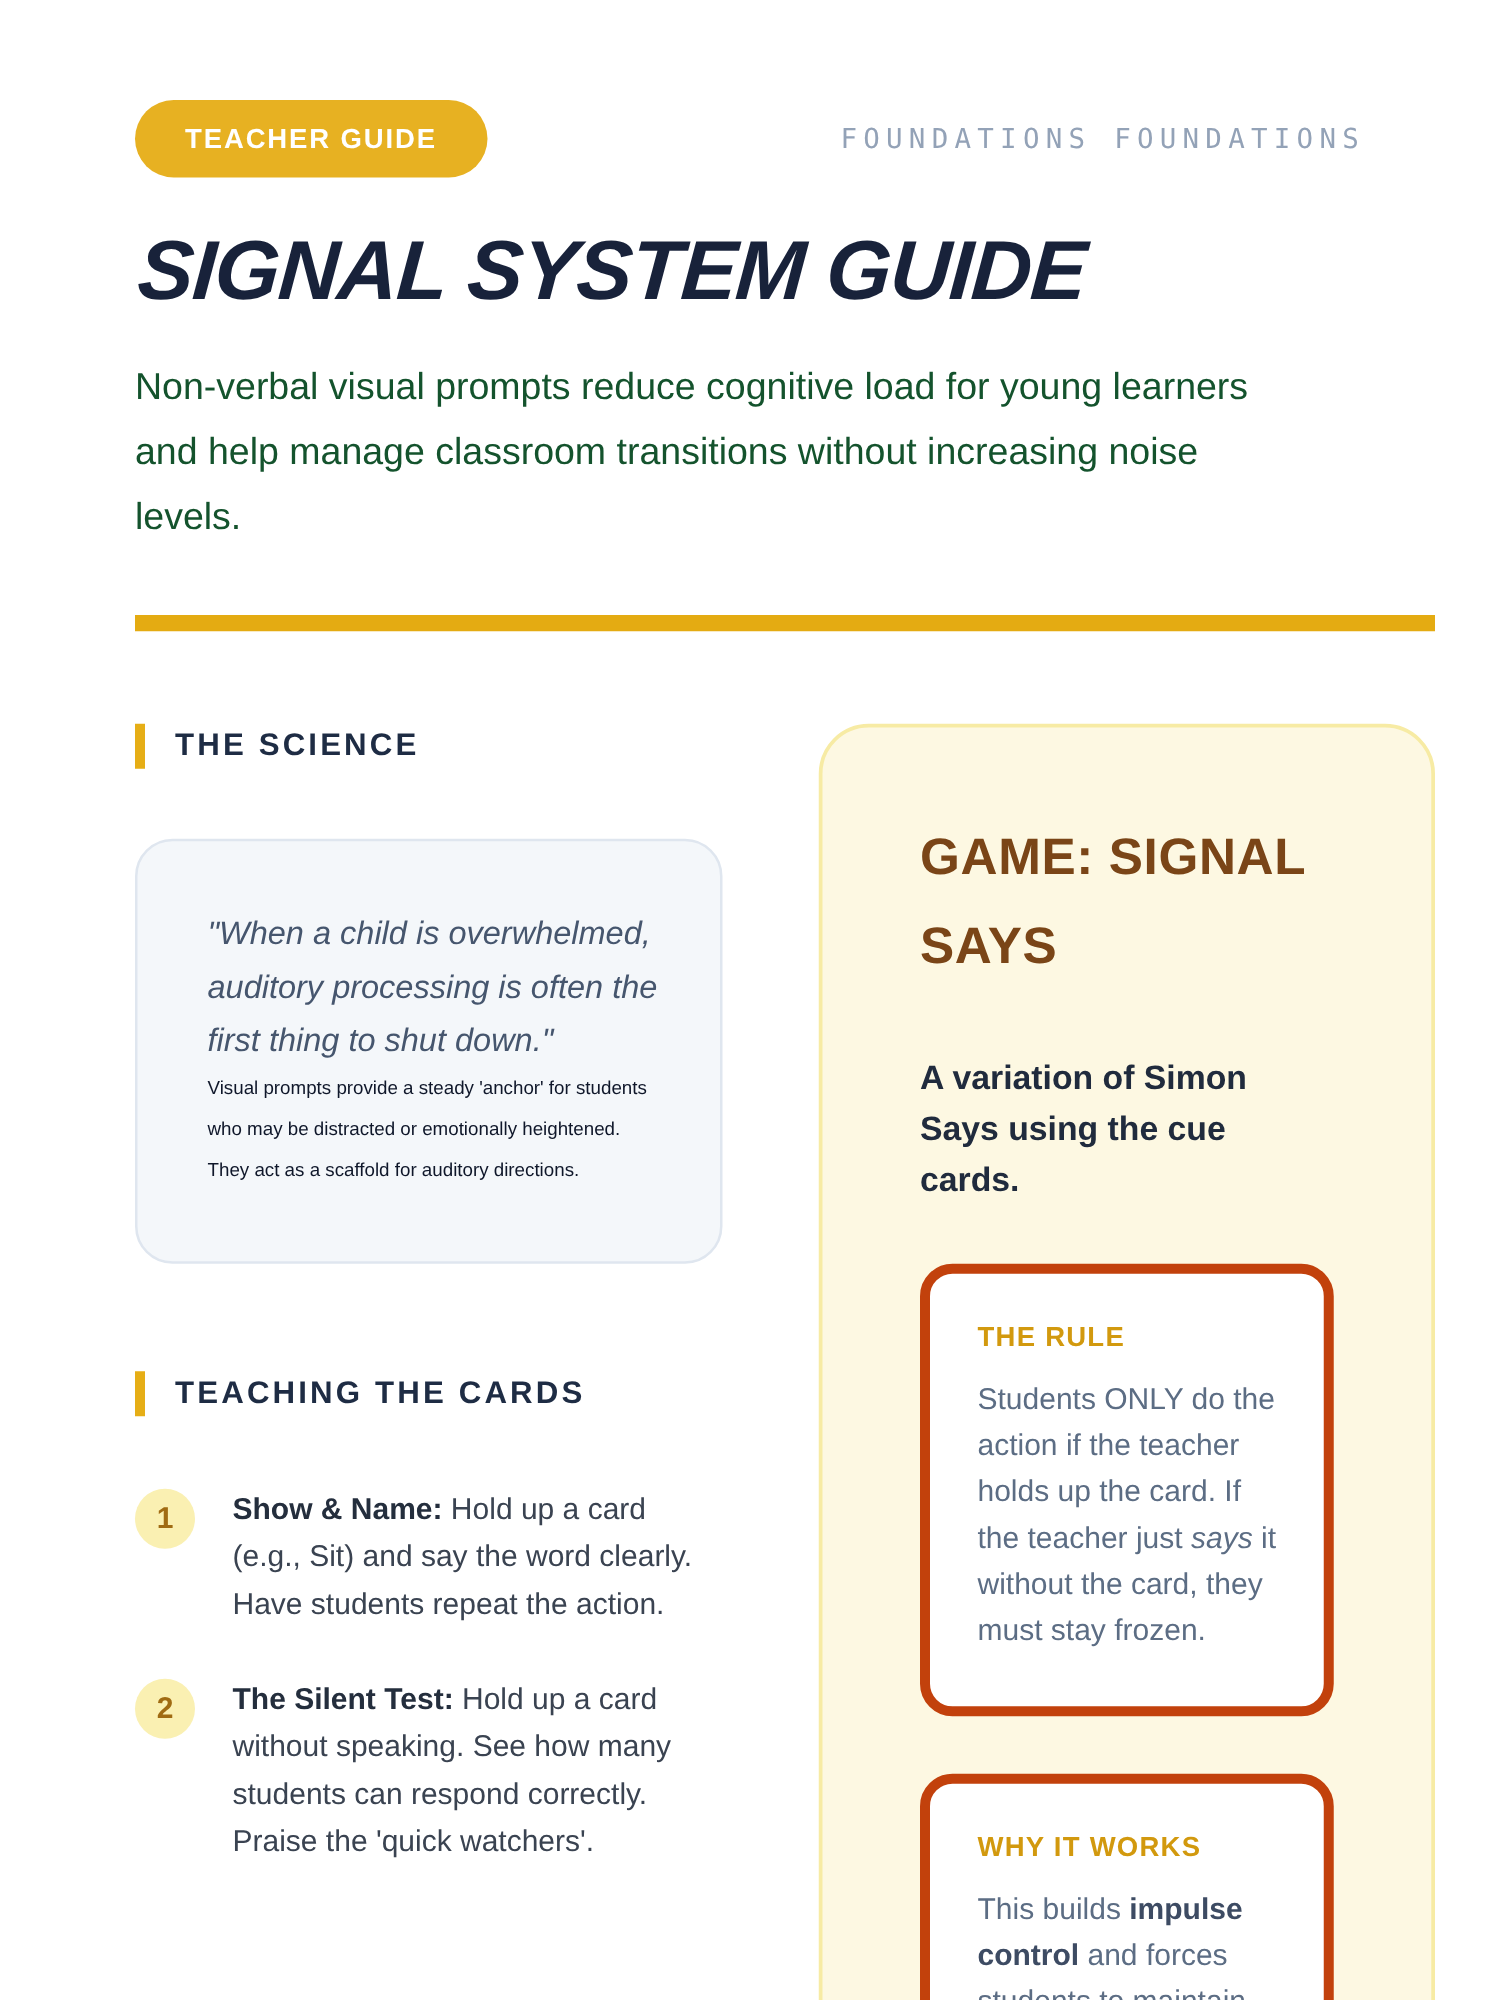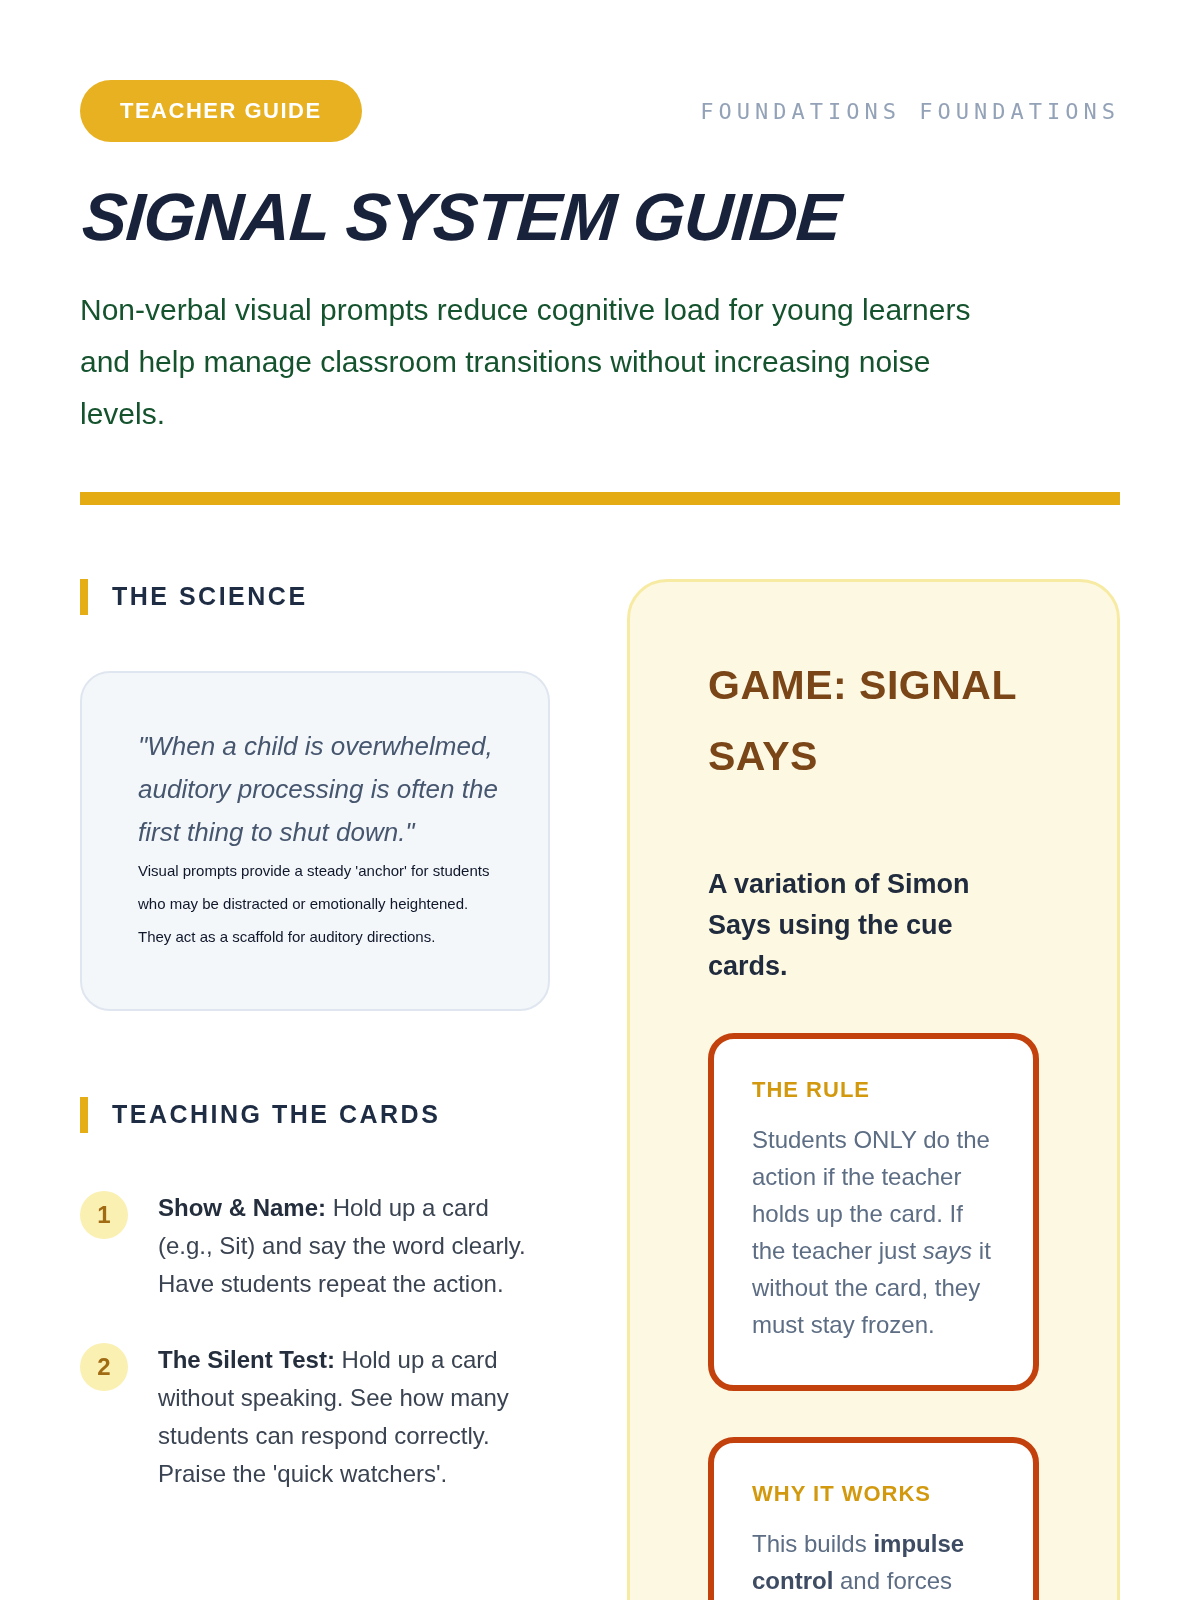--- a/index.html
+++ b/index.html
@@ -4,21 +4,21 @@
 <style>
   * { margin: 0; padding: 0; box-sizing: border-box; }
   html, body { width: 1200px; }
   body {
     height: 1600px;
     overflow: hidden;
     background: #ffffff;
     font-family: "Liberation Sans", sans-serif;
     color: #1B2539;
   }
-  .page { width: 1200px; height: 1600px; padding: 0 80px; overflow: hidden; }
+  .page { width: 1200px; height: 1600px; padding: 0 108px; overflow: hidden; }
 
   
   .header-row {
     margin-top: 80px;
     display: flex;
     align-items: center;
     justify-content: space-between;
   }
   .badge {
     background: #E7B122;
@@ -126,30 +126,30 @@
     min-height: 1110px;
   }
   .game-title {
     font-size: 41px;
     line-height: 71px;
     font-weight: 900;
     letter-spacing: 0.5px;
     color: #7A4517;
   }
   .game-sub {
-    margin-top: 72px;
+    margin-top: 50px;
     font-size: 27px;
     line-height: 41px;
     font-weight: 700;
     color: #202B3D;
   }
   .mini-card {
     margin-top: 46px;
     background: #ffffff;
-    border: 6px solid #c2410c;
+    border: 8px solid #c2410c;
     border-radius: 26px;
     padding: 38px 38px 42px 38px;
   }
   .mini-label {
     font-size: 22px;
     font-weight: 800;
     letter-spacing: 1px;
     color: #D2990E;
   }
   .mini-body {

